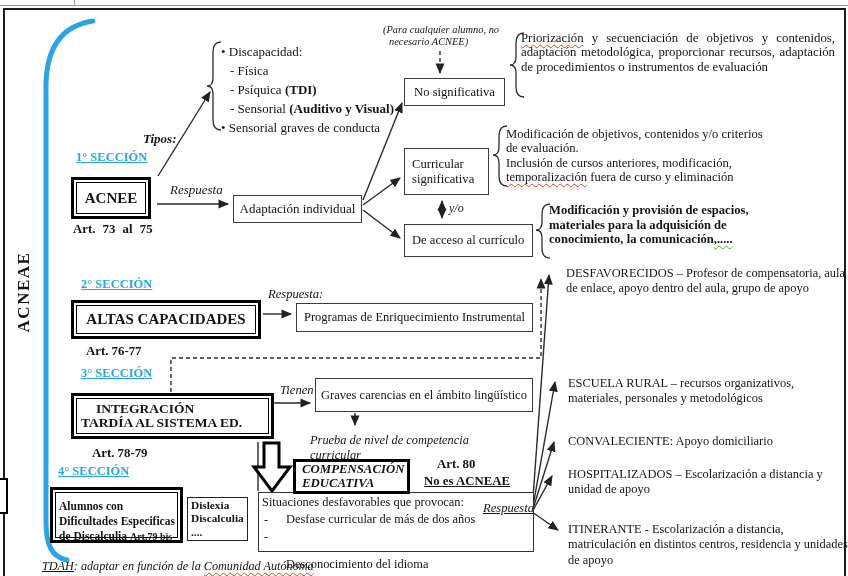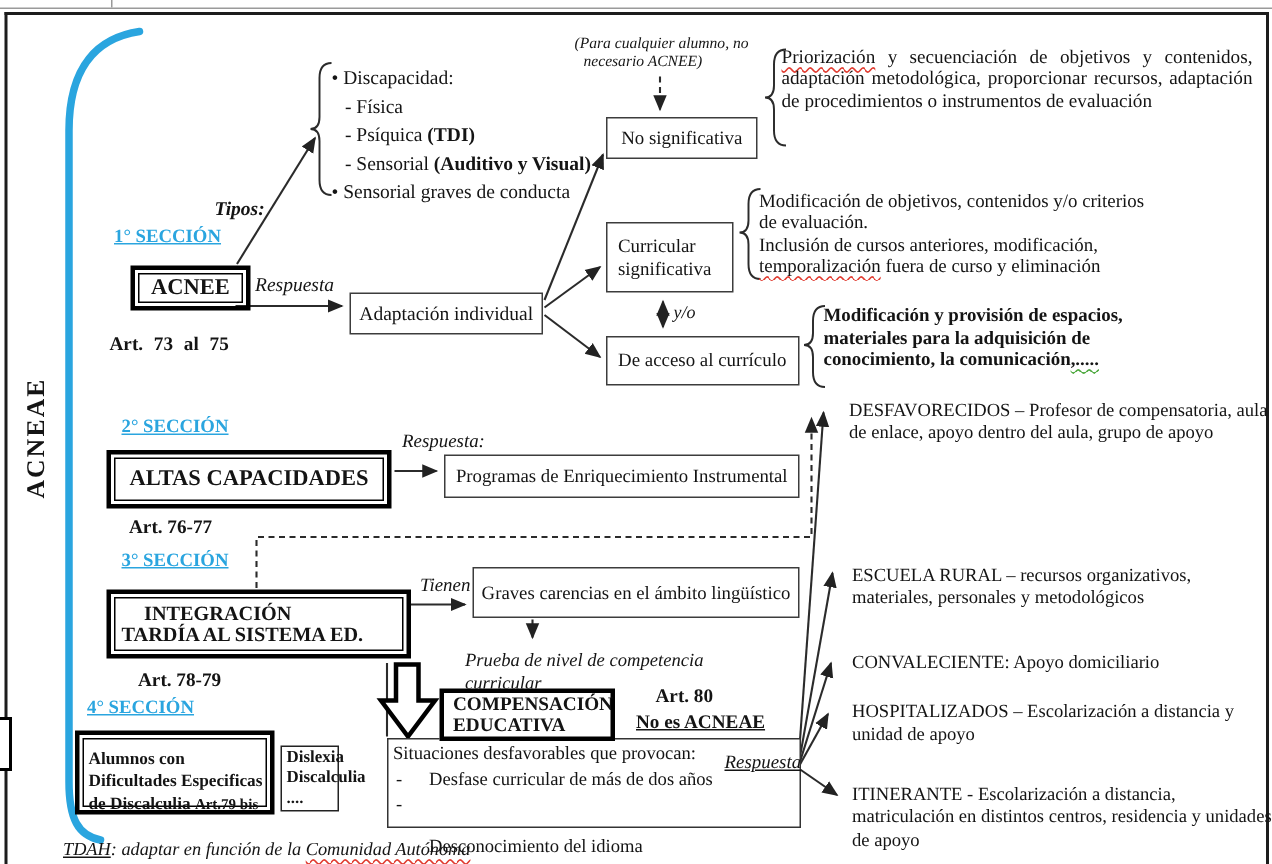--- a/index.html
+++ b/index.html
@@ -84,21 +84,21 @@
     <div><span>•</span> <span>Discapacidad:</span></div>
     <div style="padding-left:9px;">- Física</div>
     <div style="padding-left:9px;"><span>- Psíquica </span><span class="b">(TDI)</span></div>
     <div style="padding-left:9px;"><span>- Sensorial </span><span class="b">(Auditivo y Visual)</span></div>
     <div><span>•</span> <span>Sensorial graves de conducta</span></div>
   </div>
 
   <div class="t i b" style="left:143px;top:131px;font-size:13px;">Tipos:</div>
   <div class="t cy" style="left:76px;top:150px;font-size:12.5px;">1° SECCIÓN</div>
 
-  <div class="box dbl b" style="left:92px;top:182px;width:70px;height:20px;font-size:15px;align-items:flex-end;">
+  <div class="box dbl b" style="left:76px;top:182px;width:70px;height:32px;font-size:15px;">
     <span>ACNEE</span>
   </div>
   <div class="t i" style="left:170px;top:182px;font-size:13px;">Respuesta</div>
   <div class="t b" style="left:73px;top:222px;font-size:12.8px;word-spacing:4px;">Art. 73 al 75</div>
 
   <div class="box" style="left:233px;top:195px;width:129px;height:28px;font-size:13px;">
     <span>Adaptación individual</span>
   </div>
 
   <div class="t i" style="left:383px;top:24px;font-size:10.4px;">(Para cualquier alumno, no</div>
@@ -156,21 +156,21 @@
     <span>Graves carencias en el ámbito lingüístico</span>
   </div>
   <div class="t i" style="left:310px;top:433px;font-size:12.4px;line-height:14.5px;">
     <div>Prueba de nivel de competencia</div>
       <div>curricular</div>
   </div>
 
   <div class="t cy" style="left:58px;top:464px;font-size:12.5px;">4° SECCIÓN</div>
 
   <div class="box thk left" style="left:293px;top:459px;width:117px;height:35px;padding-left:6px;">
-    <div class="b" style="font-size:12.8px;line-height:13.5px;">
+    <div class="b" style="font-size:12.8px;line-height:13.5px;font-style:italic;">
       <div>COMPENSACIÓN</div>
         <div>EDUCATIVA</div>
     </div>
   </div>
   <div class="t b" style="left:437px;top:457px;font-size:12.8px;">Art. 80</div>
   <div class="t b u" style="left:424px;top:474px;font-size:12.8px;">No es ACNEAE</div>
 
   <div class="t" style="left:262px;top:495px;font-size:12.4px;">Situaciones desfavorables que provocan:</div>
   <div class="t" style="left:264px;top:512px;font-size:12.4px;">-</div>
   <div class="t" style="left:286px;top:512px;font-size:12.4px;">Desfase curricular de más de dos años</div>
@@ -178,21 +178,21 @@
   <div class="t" style="left:286px;top:529px;font-size:12.4px;margin-top:28px;">Desconocimiento del idioma</div>
   <div class="t i u" style="left:483px;top:501px;font-size:12.6px;">Respuesta</div>
 
   <div class="box dbl b left" style="left:55px;top:492px;width:123px;height:46px;padding-left:3px;">
     <div style="font-size:11.5px;line-height:15px;margin-top:12px;">
       <div>Alumnos con</div>
       <div>Dificultades Especificas</div>
       <div><span>de Discalculia </span><span style="font-size:10px;">Art.79 bis</span></div>
     </div>
   </div>
-  <div class="box b left" style="left:187px;top:497px;width:39px;height:44px;padding-left:3px;border-color:#222;">
+  <div class="box b left" style="left:187px;top:497px;width:61px;height:44px;padding-left:3px;border-color:#222;">
     <div style="font-size:11.3px;line-height:13.5px;">
       <div>Dislexia</div>
         <div>Discalculia</div>
         <div>....</div>
     </div>
   </div>
 
   <div class="t wrap" style="left:566px;top:266px;width:280px;font-size:12.4px;line-height:15.4px;">DESFAVORECIDOS – Profesor de compensatoria, aula de enlace, apoyo dentro del aula, grupo de apoyo</div>
   <div class="t wrap" style="left:568px;top:376px;width:278px;font-size:12.4px;line-height:15.4px;">ESCUELA RURAL – recursos organizativos, materiales, personales y metodológicos</div>
   <div class="t wrap" style="left:568px;top:434px;width:280px;font-size:12.4px;line-height:15.4px;">CONVALECIENTE: Apoyo domiciliario</div>

